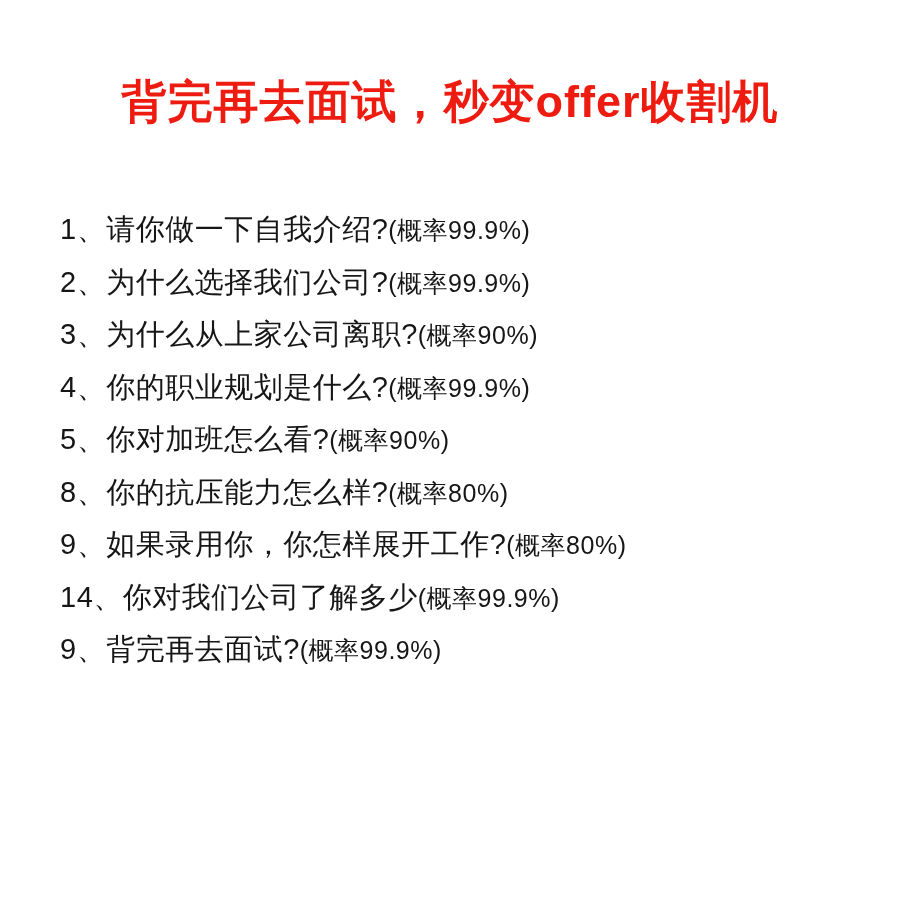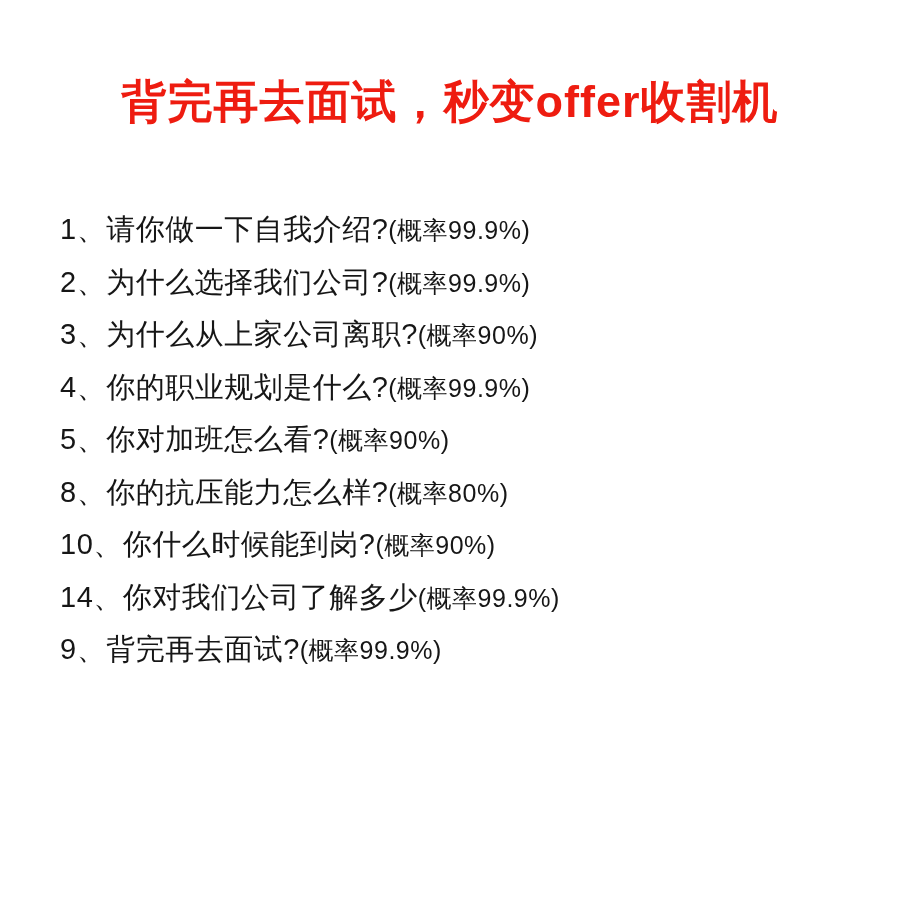--- a/index.html
+++ b/index.html
@@ -85,24 +85,24 @@
     <div class="item">
       <span class="num">5、</span><span class="q">你对加班怎么看?</span><span class="prob">(概率90%)</span>
     </div>
 
 
 
     <div class="item">
       <span class="num">8、</span><span class="q">你的抗压能力怎么样?</span><span class="prob">(概率80%)</span>
     </div>
 
+    <div class="item">
+      <span class="num">9、</span><span class="q">如果录用你，你怎样展开工作?</span><span class="prob">(概率80%)</span>
+    </div>
 
-    <div class="item">
-      <span class="num">10、</span><span class="q">你什么时候能到岗?</span><span class="prob">(概率90%)</span>
-    </div>
 
     <div class="item">
       <span class="num">14、</span><span class="q">你对我们公司了解多少</span><span class="prob">(概率99.9%)</span>
     </div>
 
 
     <div class="item">
       <span class="num">9、</span><span class="q">背完再去面试?</span><span class="prob">(概率99.9%)</span>
     </div>
 

